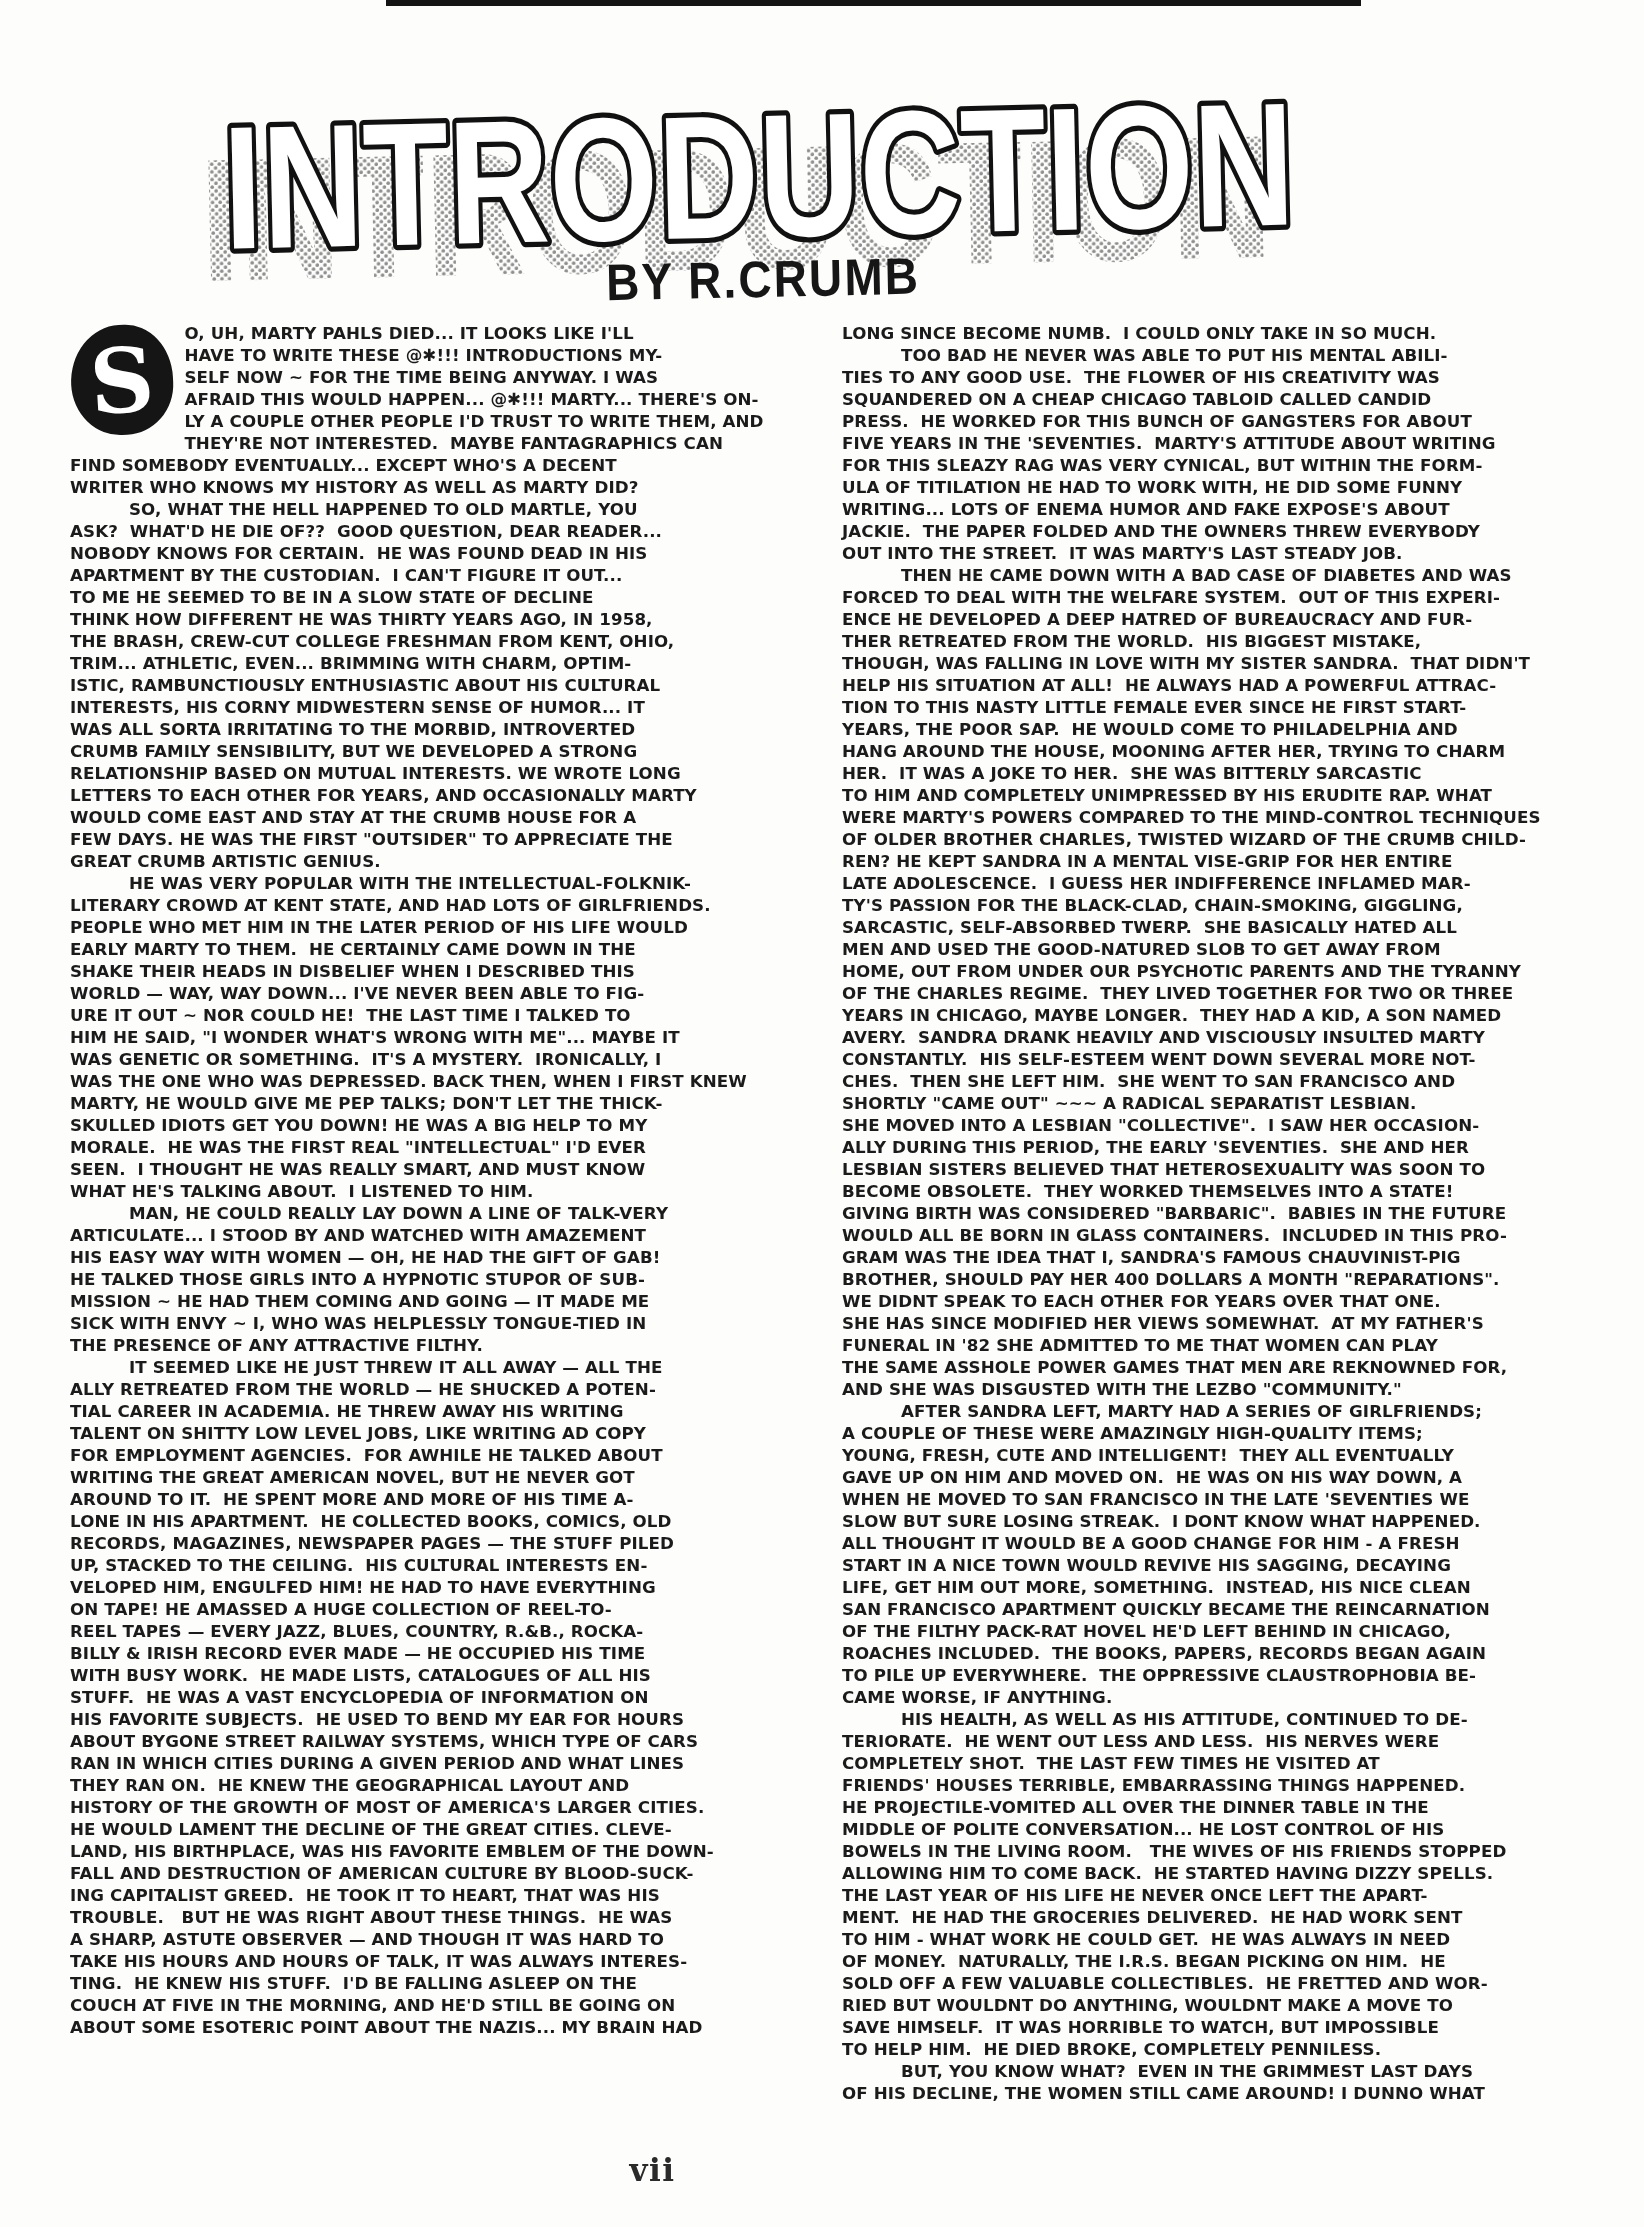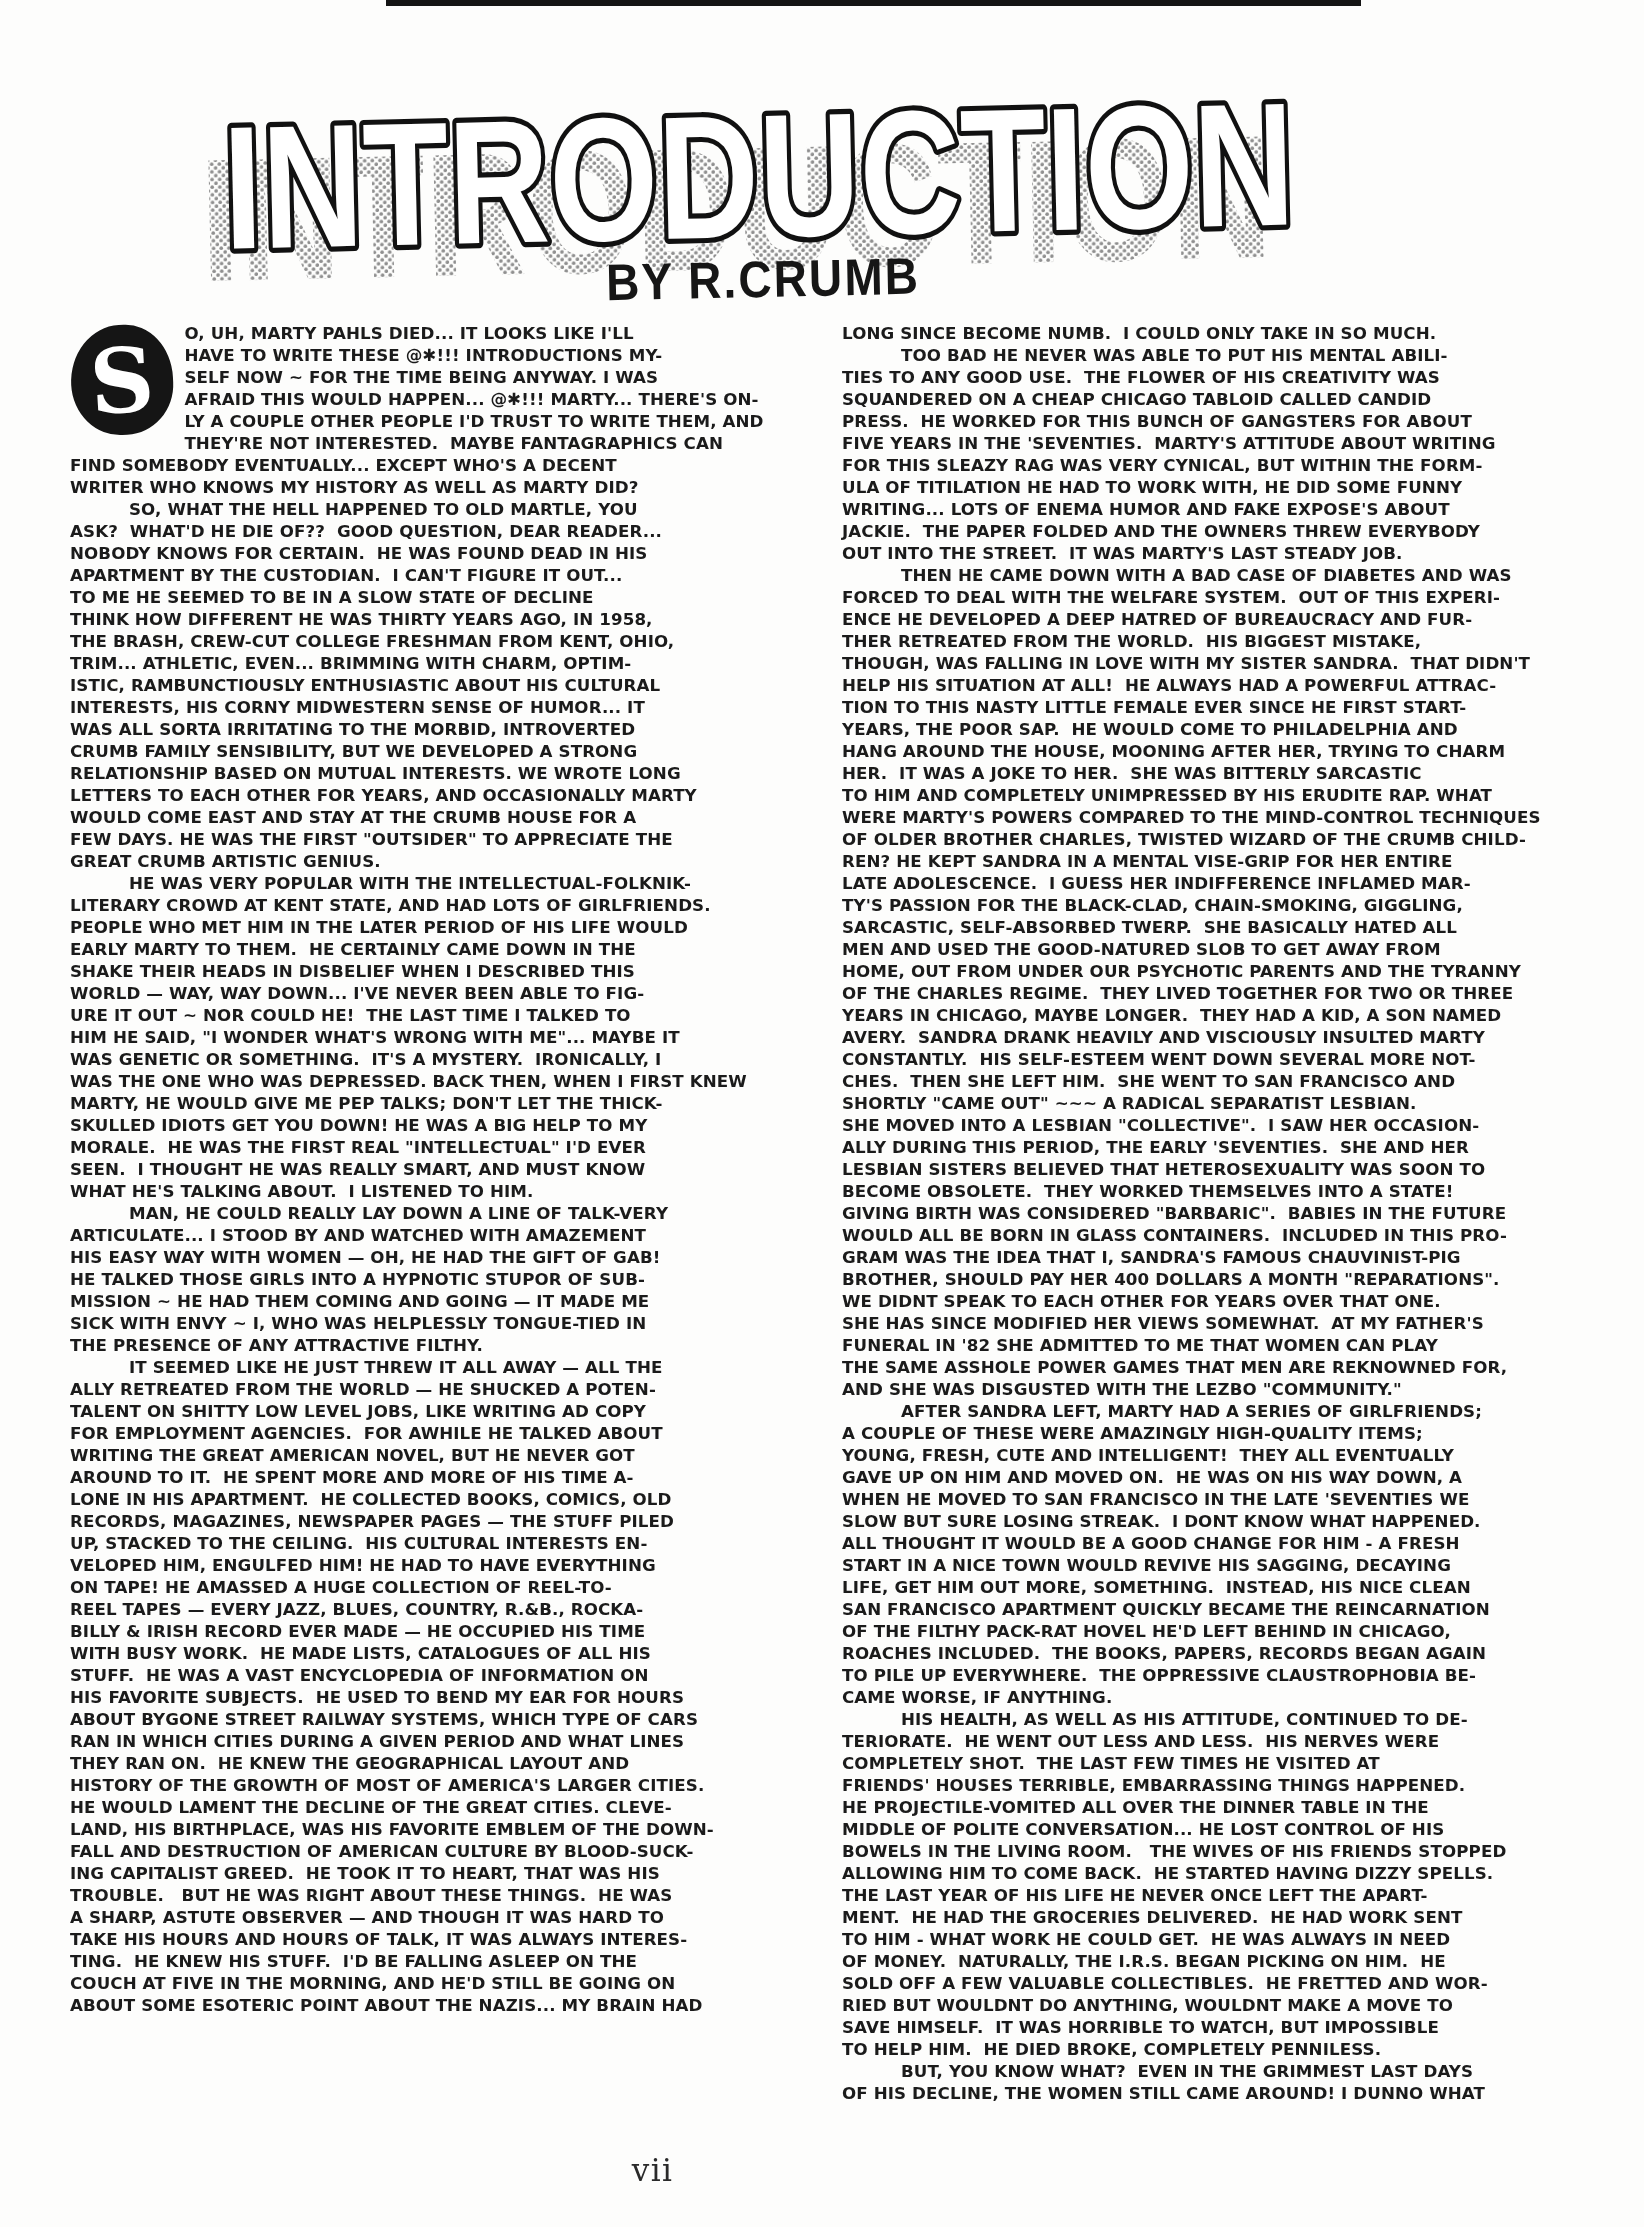--- a/index.html
+++ b/index.html
@@ -93,21 +93,21 @@
     transform: rotate(-3deg);
   }
   
   .folio {
     position: absolute;
     top: 2152px;
     left: 0;
     width: 1305px;
     text-align: center;
     font-family: "DejaVu Serif", serif;
-    font-weight: 400;
+    font-weight: 700;
     font-size: 31px;
     color: #2a2a2a;
     letter-spacing: 1.4px;
   }
 </style>
 </head>
 <body>
 
 <div class="page">
 
@@ -173,20 +173,21 @@
         <div class="line">WHAT HE'S TALKING ABOUT.  I LISTENED TO HIM.</div>
         <div class="line indent">MAN, HE COULD REALLY LAY DOWN A LINE OF TALK-VERY</div>
         <div class="line">ARTICULATE... I STOOD BY AND WATCHED WITH AMAZEMENT</div>
         <div class="line">HIS EASY WAY WITH WOMEN — OH, HE HAD THE GIFT OF GAB!</div>
         <div class="line">HE TALKED THOSE GIRLS INTO A HYPNOTIC STUPOR OF SUB-</div>
         <div class="line">MISSION ~ HE HAD THEM COMING AND GOING — IT MADE ME</div>
         <div class="line">SICK WITH ENVY ~ I, WHO WAS HELPLESSLY TONGUE-TIED IN</div>
         <div class="line">THE PRESENCE OF ANY ATTRACTIVE FILTHY.</div>
         <div class="line indent">IT SEEMED LIKE HE JUST THREW IT ALL AWAY — ALL THE</div>
         <div class="line">ALLY RETREATED FROM THE WORLD — HE SHUCKED A POTEN-</div>
+        <div class="line">TIAL CAREER IN ACADEMIA. HE THREW AWAY HIS WRITING</div>
         <div class="line">TALENT ON SHITTY LOW LEVEL JOBS, LIKE WRITING AD COPY</div>
         <div class="line">FOR EMPLOYMENT AGENCIES.  FOR AWHILE HE TALKED ABOUT</div>
         <div class="line">WRITING THE GREAT AMERICAN NOVEL, BUT HE NEVER GOT</div>
         <div class="line">AROUND TO IT.  HE SPENT MORE AND MORE OF HIS TIME A-</div>
         <div class="line">LONE IN HIS APARTMENT.  HE COLLECTED BOOKS, COMICS, OLD</div>
         <div class="line">RECORDS, MAGAZINES, NEWSPAPER PAGES — THE STUFF PILED</div>
         <div class="line">UP, STACKED TO THE CEILING.  HIS CULTURAL INTERESTS EN-</div>
         <div class="line">VELOPED HIM, ENGULFED HIM! HE HAD TO HAVE EVERYTHING</div>
         <div class="line">ON TAPE! HE AMASSED A HUGE COLLECTION OF REEL-TO-</div>
         <div class="line">REEL TAPES — EVERY JAZZ, BLUES, COUNTRY, R.&amp;B., ROCKA-</div>

